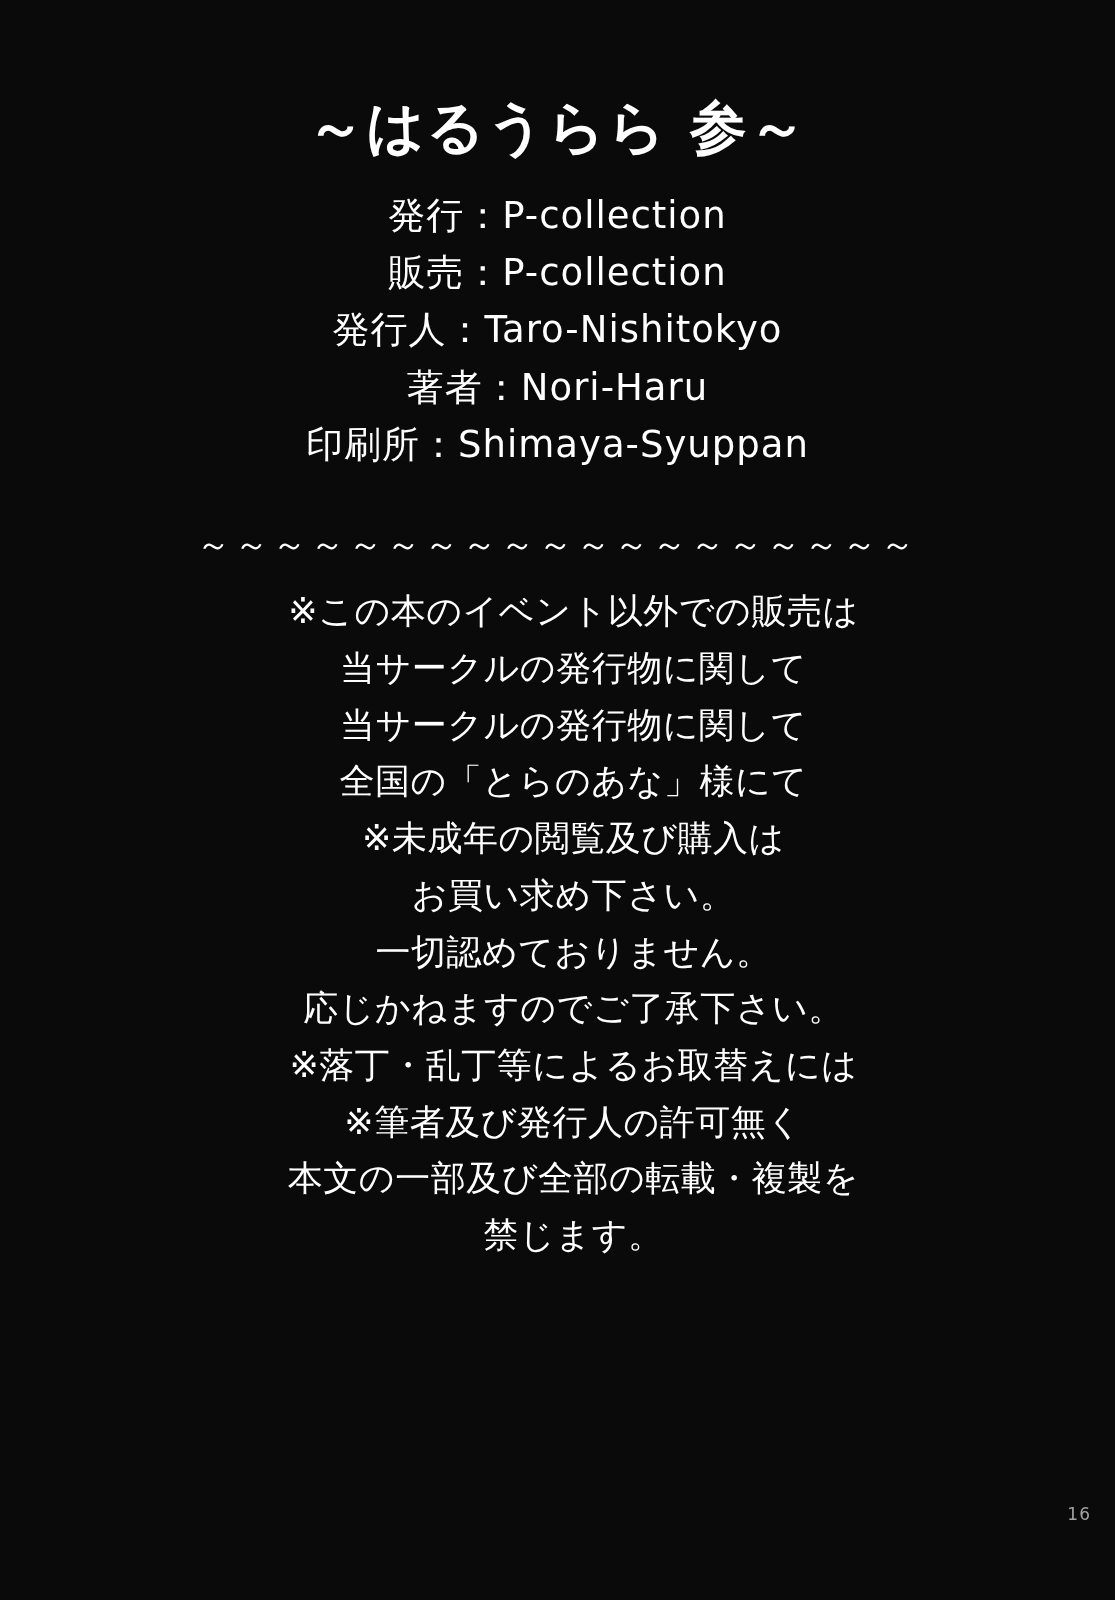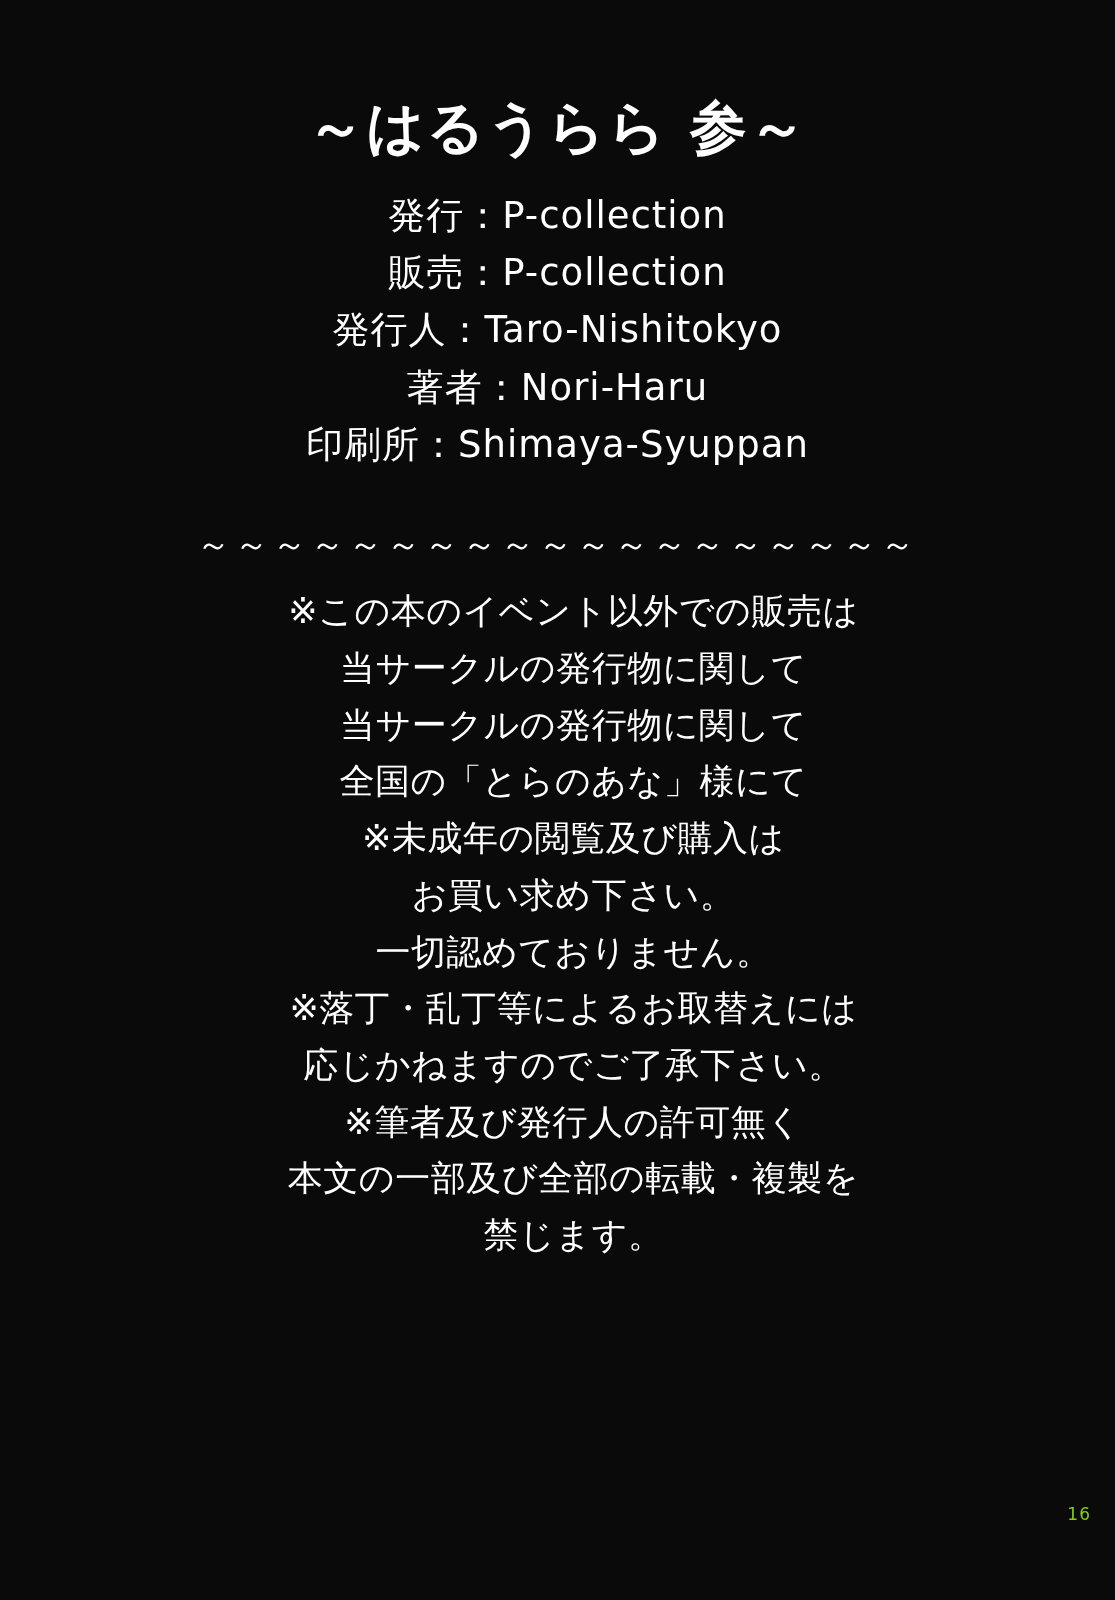--- a/index.html
+++ b/index.html
@@ -61,21 +61,21 @@
     font-size: 35px;
     line-height: 1.62;
     letter-spacing: 0.5px;
     white-space: nowrap;
   }
   .page-number {
     position: absolute;
     right: 24px;
     bottom: 76px;
     font-size: 17px;
-    color: #84cc16;
+    color: #a3a3a3;
     letter-spacing: 1px;
   }
 </style>
 </head>
 <body>
 
 <div class="page">
   <div class="colophon">
 
     <div class="title">～はるうらら 参～</div>
@@ -91,22 +91,22 @@
     <div class="divider">～～～～～～～～～～～～～～～～～～～</div>
 
     <div class="notices">
       <div class="notice-line">※この本のイベント以外での販売は</div>
       <div class="notice-line">当サークルの発行物に関して</div>
       <div class="notice-line">当サークルの発行物に関して</div>
       <div class="notice-line">全国の「とらのあな」様にて</div>
       <div class="notice-line">※未成年の閲覧及び購入は</div>
       <div class="notice-line">お買い求め下さい。</div>
       <div class="notice-line">一切認めておりません。</div>
+      <div class="notice-line">応じかねますのでご了承下さい。</div>
       <div class="notice-line">※落丁・乱丁等によるお取替えには</div>
-      <div class="notice-line">応じかねますのでご了承下さい。</div>
       <div class="notice-line">※筆者及び発行人の許可無く</div>
       <div class="notice-line">本文の一部及び全部の転載・複製を</div>
       <div class="notice-line">禁じます。</div>
     </div>
 
   </div>
 
   <div class="page-number">16</div>
 </div>
 

